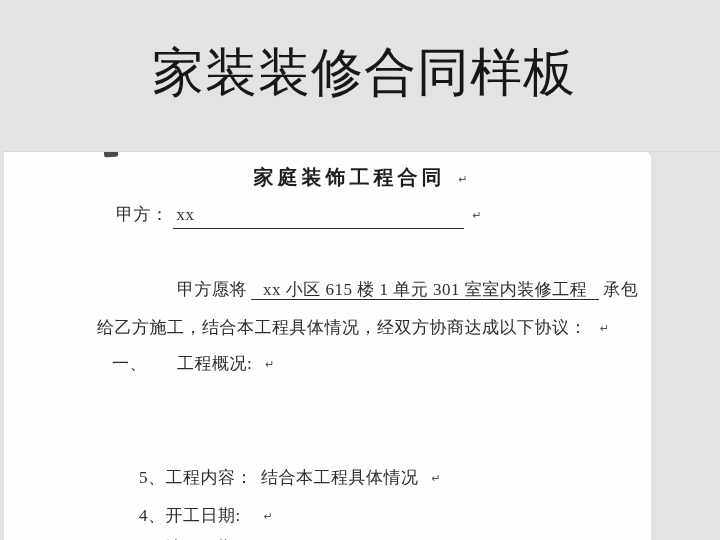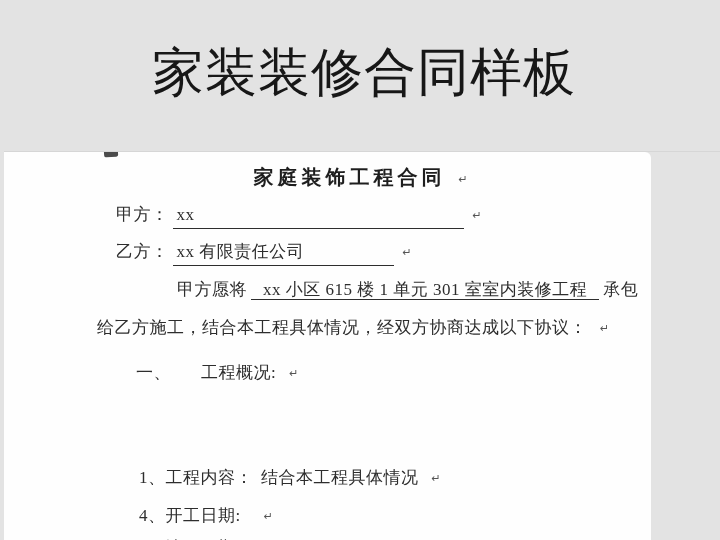--- a/index.html
+++ b/index.html
@@ -80,21 +80,21 @@
     color: #555;
     margin-left: 5px;
     vertical-align: 1px;
     letter-spacing: 0;
   }
 
   .party-a { left: 104px; top: 45px; }
   .party-b { left: 104px; top: 82px; }
   .intro-1 { left: 165px; top: 122px; }
   .intro-2 { left: 85px;  top: 160px; }
-  .section-heading { left: 124px; top: 196px; margin-top: 9px; }
+  .section-heading { left: 100px; top: 196px; }
   .section-numeral { margin-right: 22px; }
   .item-1 { left: 140px; top: 233px; }
   .item-2 { left: 127px; top: 272px; }
   .item-3 { left: 127px; top: 310px; }
   .item-4 { left: 127px; top: 348px; }
   .item-5 { left: 127px; top: 380px; }
   .label-gap { margin-right: 10px; }
 </style>
 </head>
 <body>
@@ -107,40 +107,37 @@
   <div class="stray-dash"></div>
 
   <div class="line doc-title-row">
     <span class="doc-title">家庭装饰工程合同</span><span class="ret">↵</span>
   </div>
 
   <div class="line party-a">
     <span>甲方：</span><span class="u u-party-a">xx</span><span class="ret">↵</span>
   </div>
 
-  <div class="line party-b">
-    <span>乙方：</span><span class="u u-party-b">xx 有限责任公司</span><span class="ret">↵</span>
-  </div>
 
   <div class="line intro-1">
     <span>甲方愿将</span><span class="u u-pad">xx 小区 615 楼 1 单元 301 室室内装修工程</span><span>承包</span>
   </div>
 
   <div class="line intro-2">
     <span>给乙方施工，结合本工程具体情况，经双方协商达成以下协议：</span><span class="ret">↵</span>
   </div>
 
   <div class="line section-heading">
     <span class="section-numeral">一、</span><span>工程概况:</span><span class="ret">↵</span>
   </div>
 
 
 
   <div class="line item-3">
-    <span>1、工程内容：</span><span>结合本工程具体情况</span><span class="ret">↵</span>
+    <span>5、工程内容：</span><span>结合本工程具体情况</span><span class="ret">↵</span>
   </div>
 
   <div class="line item-4">
     <span class="label-gap">4、开工日期:</span><span class="ret">↵</span>
   </div>
 
   <div class="line item-5">
     <span>5、竣工日期:</span>
   </div>
 </div>

